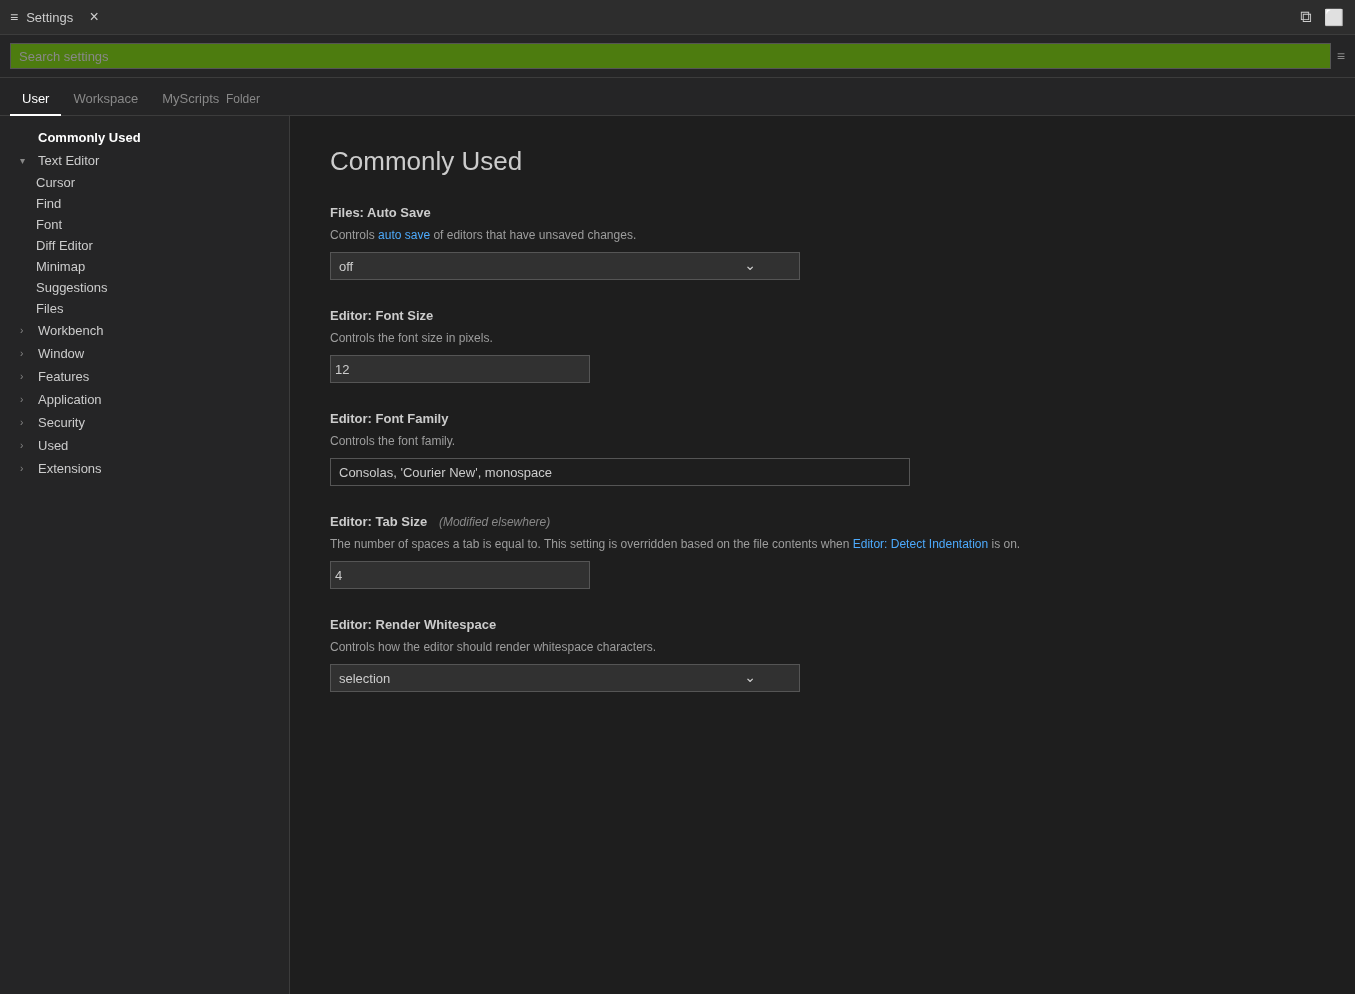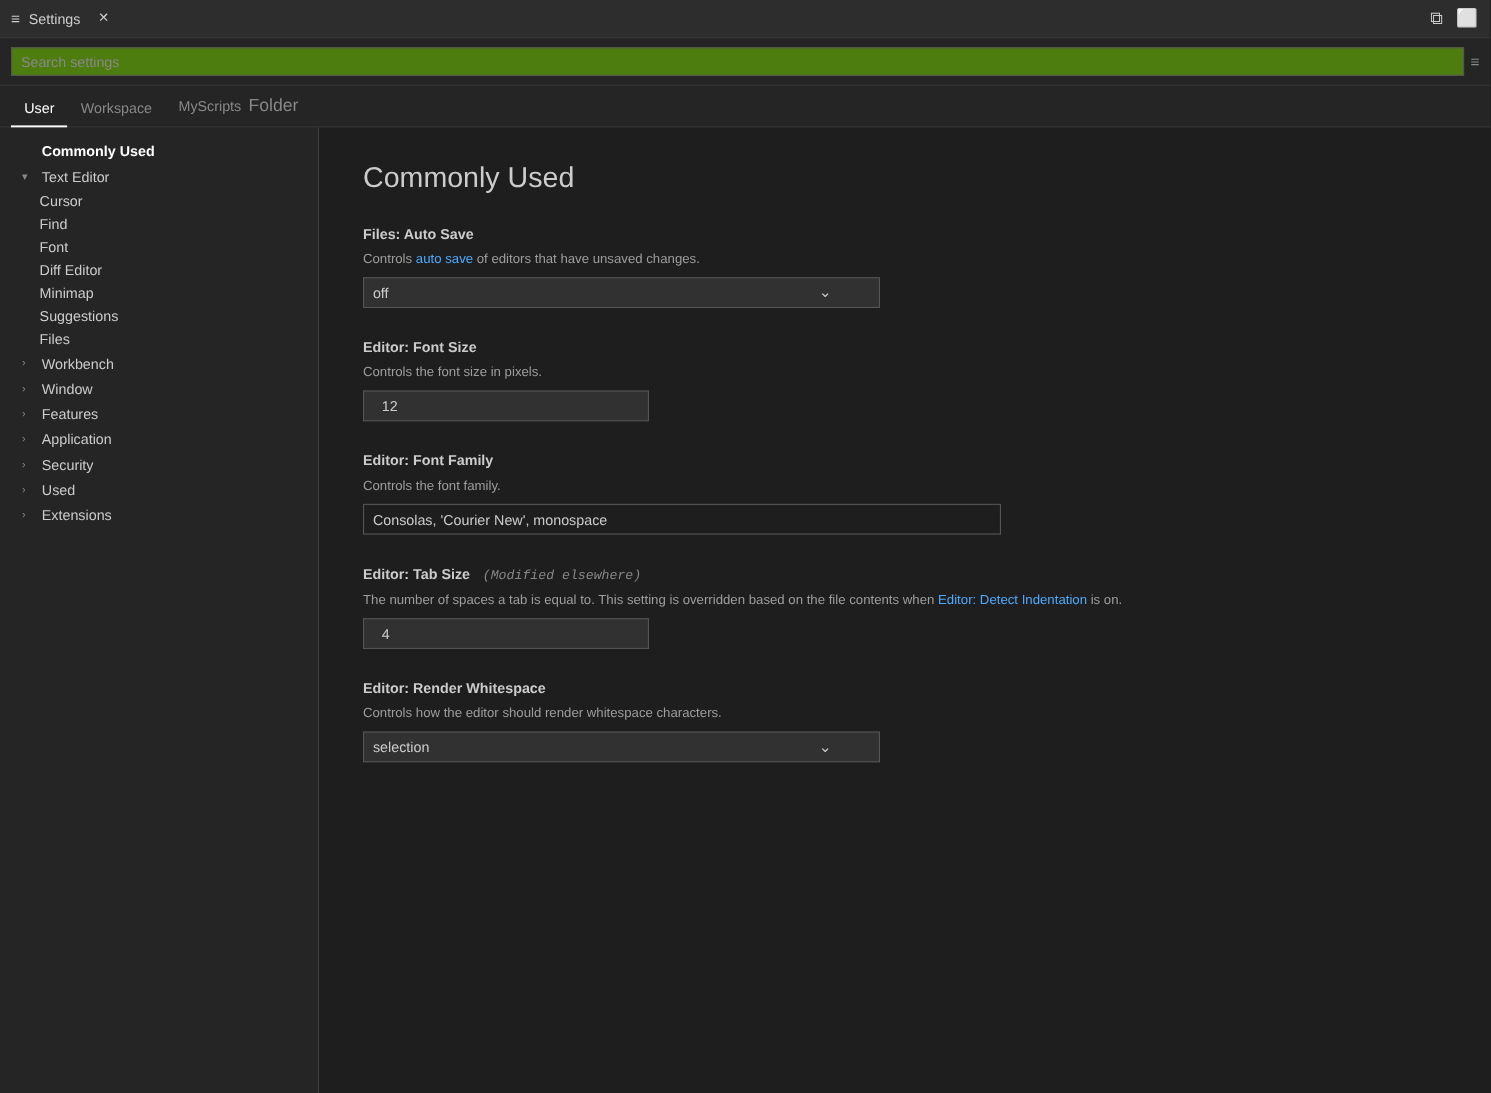--- a/index.html
+++ b/index.html
@@ -101,21 +101,21 @@
       font-size: 13px;
       border-bottom: 2px solid transparent;
       margin-bottom: -1px;
     }
     .tab.active {
       color: #ffffff;
       border-bottom: 2px solid #ffffff;
     }
     .tab-folder-label {
       color: #888;
-      font-size: 16px;
+      font-size: 12px;
       margin-left: 3px;
     }
 
     
     .main-layout {
       display: flex;
       height: calc(994px - 35px - 43px - 38px);
     }
 
     
@@ -174,21 +174,20 @@
       font-weight: 600;
       color: #cccccc;
       margin-bottom: 6px;
     }
     .setting-label .modified-tag {
       font-weight: 400;
       font-style: italic;
       color: #888;
       font-size: 12px;
       margin-left: 8px;
-      font-family: Liberation Mono, monospace;
     }
     .setting-desc {
       font-size: 12px;
       color: #9d9d9d;
       margin-bottom: 8px;
       line-height: 1.5;
     }
     .setting-desc a, .setting-link {
       color: #4daafc;
       text-decoration: none;
@@ -223,21 +222,21 @@
       transform: translateY(-55%);
       color: #cccccc;
       pointer-events: none;
       font-size: 14px;
     }
 
     .number-input {
       background: #313131;
       border: 1px solid #555;
       color: #cccccc;
-      padding: 4px 16px;
+      padding: 4px 4px;
       font-size: 13px;
       width: 260px;
       height: 28px;
       outline: none;
     }
 
     .text-input-wide {
       background: transparent;
       border: 1px solid #555;
       color: #cccccc;

